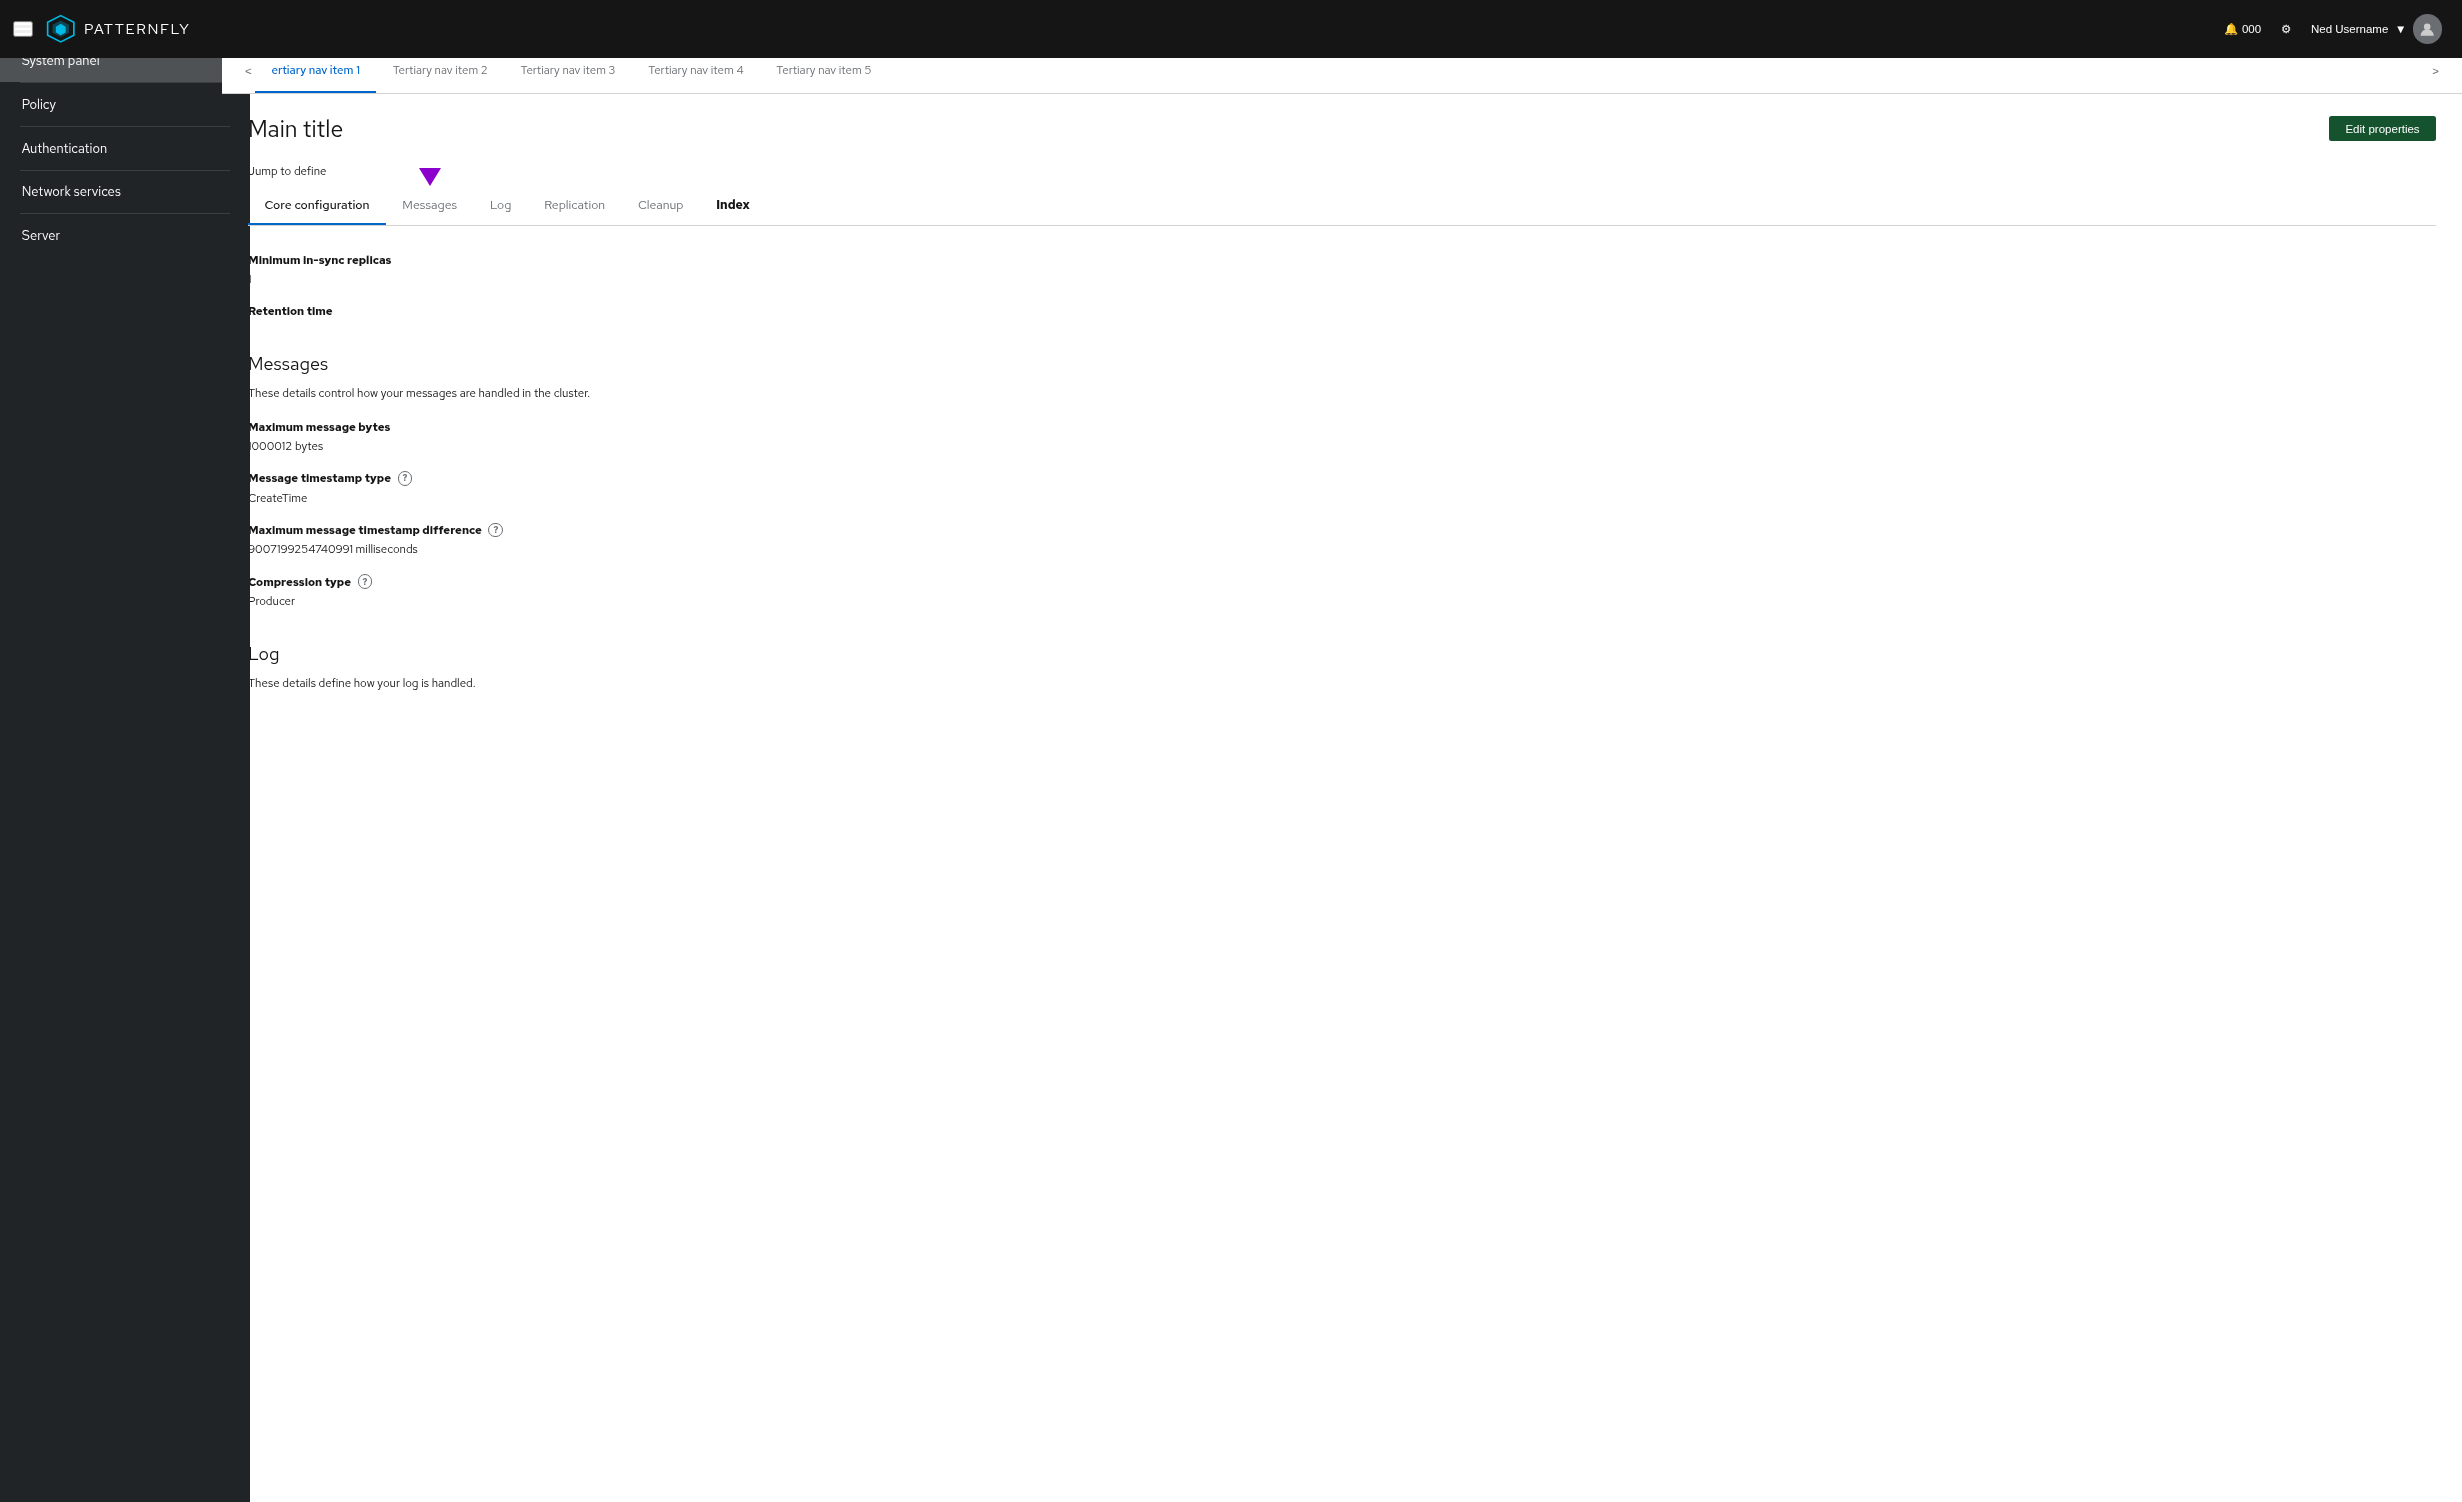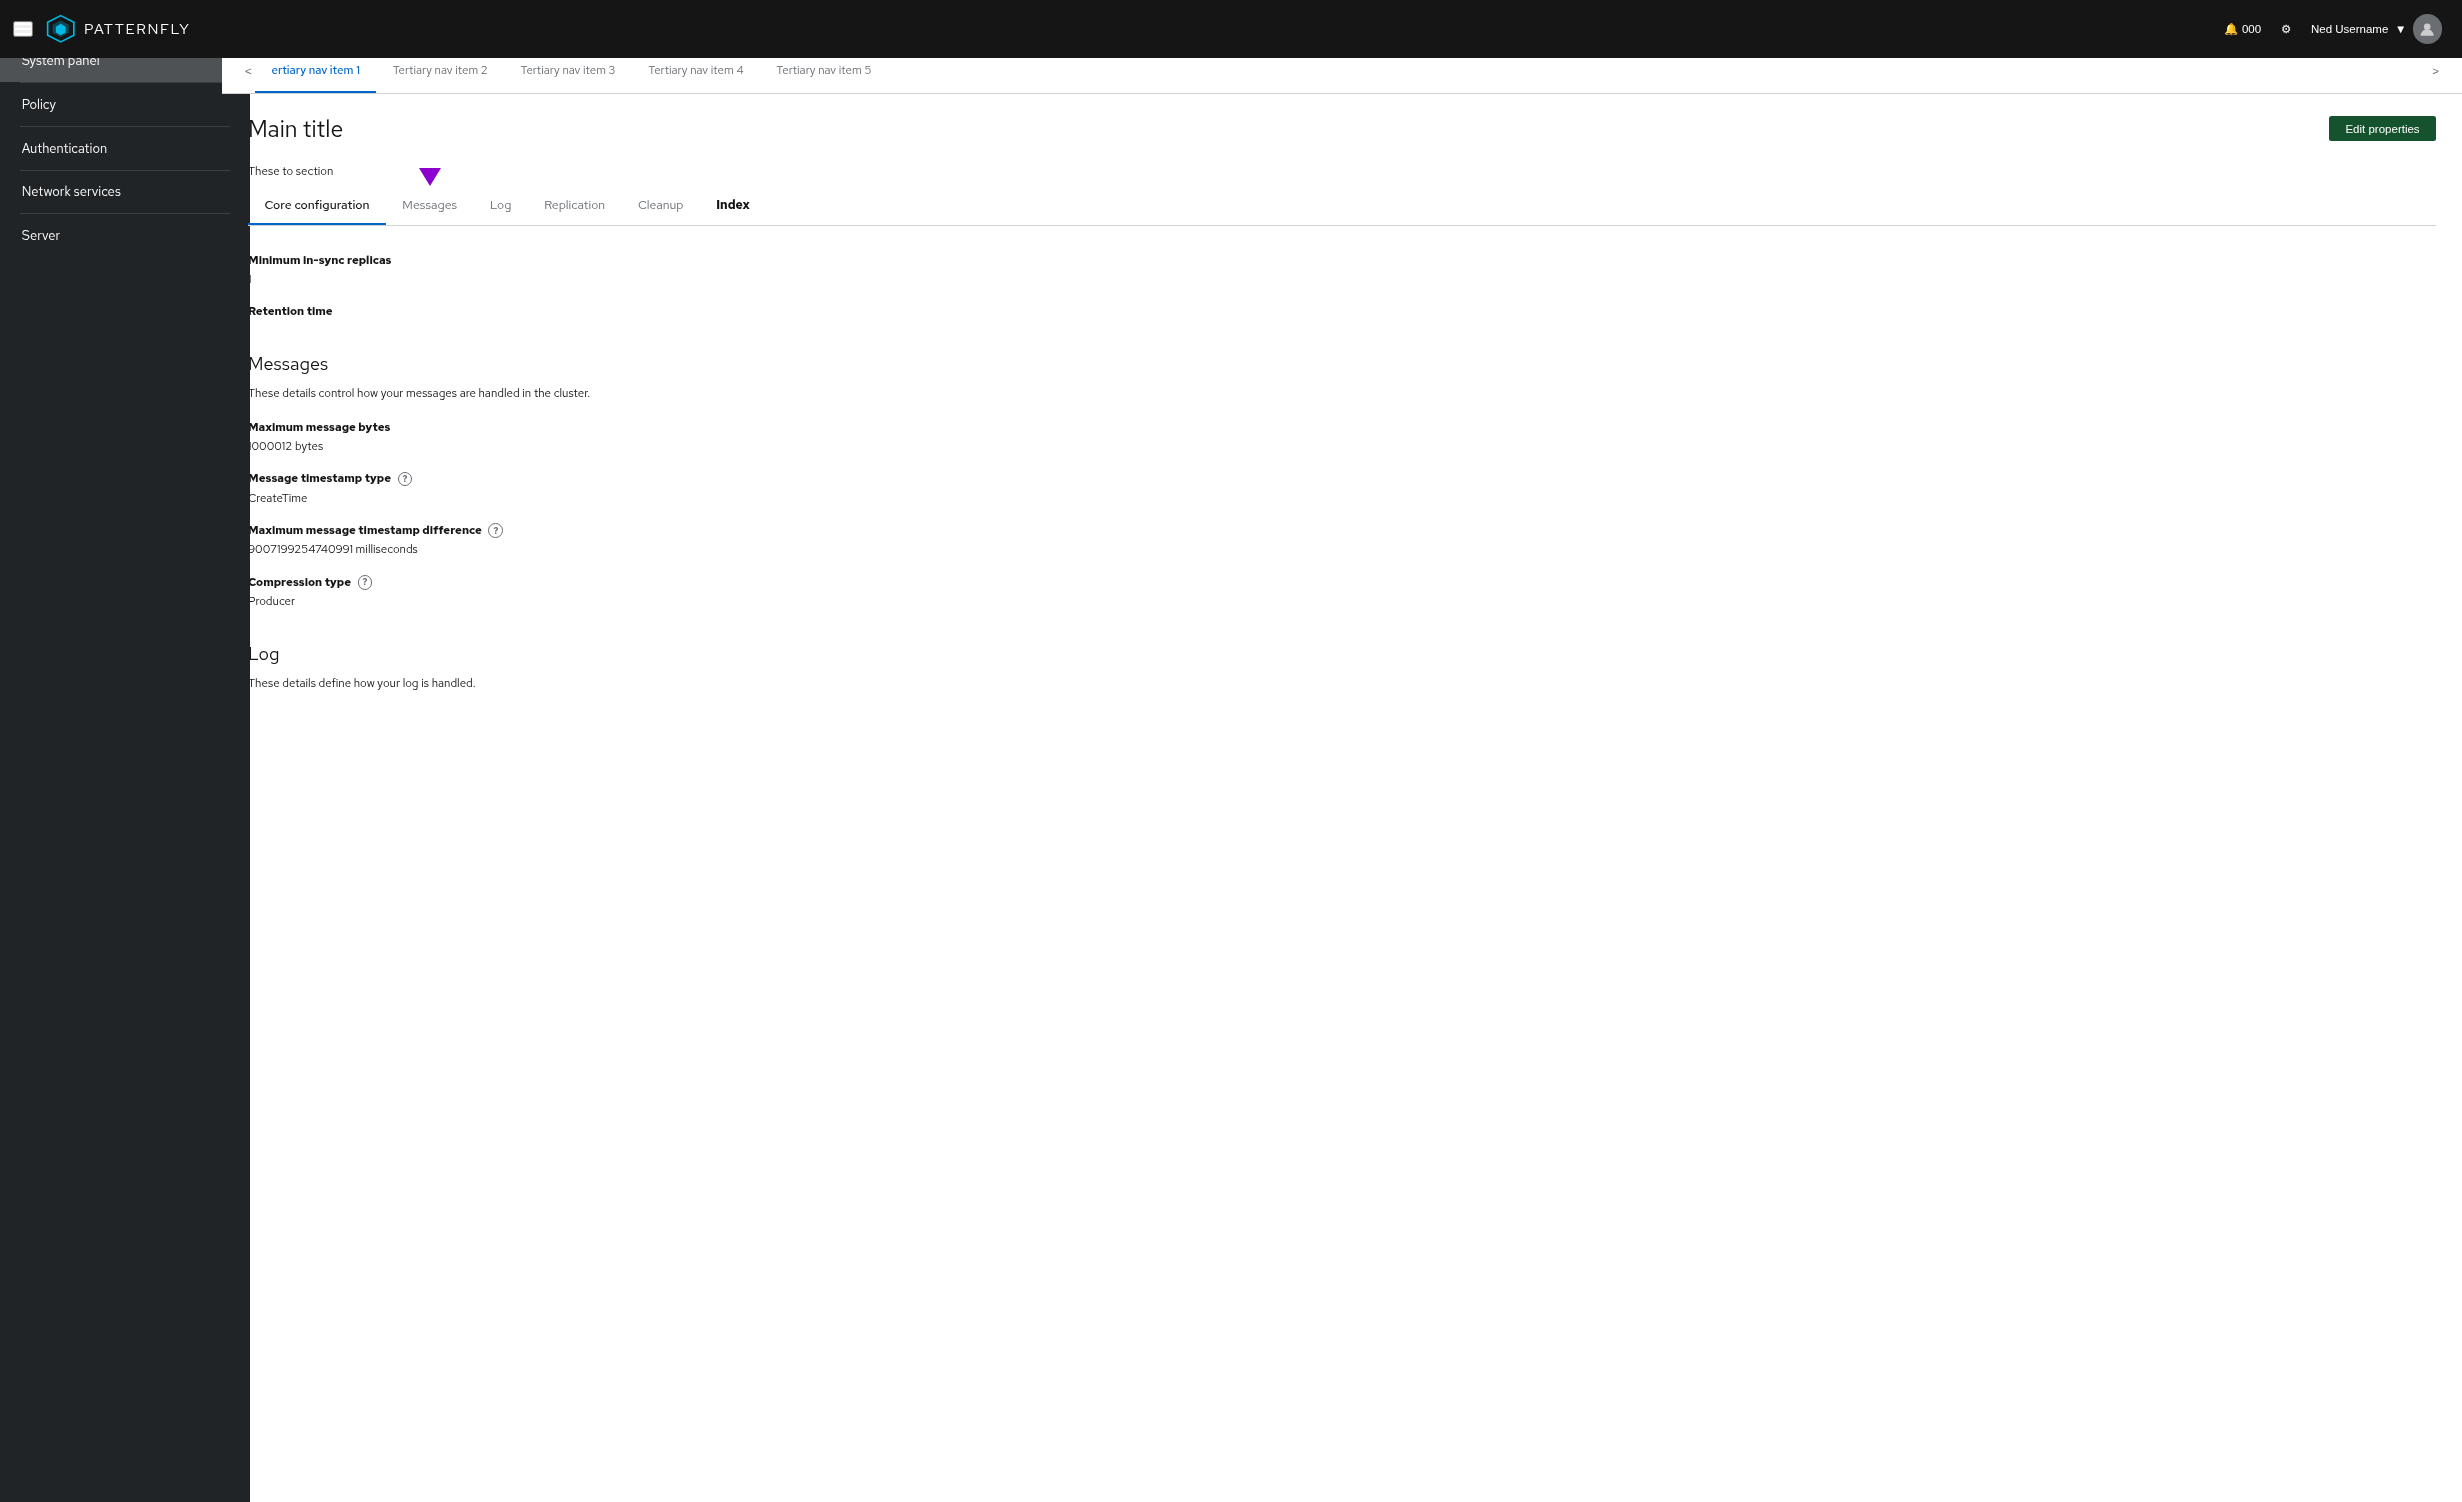--- a/index.html
+++ b/index.html
@@ -197,21 +197,21 @@
       max-width: 427px;
       line-height: 1.5;
     }
     .field-group { margin-bottom: 16.4px; }
     .field-label {
       font-size: 11.5px;
       font-weight: 700;
       color: #151515;
       margin-bottom: 3.3px;
       display: flex;
-      align-items: flex-end;
+      align-items: center;
       gap: 6.6px;
     }
     .field-value {
       font-size: 11.5px;
       color: #151515;
     }
     .help-icon {
       display: inline-flex;
       align-items: center;
       justify-content: center;
@@ -328,21 +328,21 @@
     </nav>
 
     <div class="page-content">
 
       <div class="page-header">
         <h1 class="page-title">Main title</h1>
         <button class="edit-btn">Edit properties</button>
       </div>
 
       <div class="jump-section">
-        <div class="jump-label">These to section</div>
+        <div class="jump-label">Jump to define</div>
         <div class="tabs">
           <div class="tab-item active" style="position:relative;">
             <span>Core configuration</span>
           </div>
           <div class="tab-item" style="position:relative;">
             
             <div class="tab-pointer" style="position:absolute; top:-18px; left:50%; transform:translateX(-50%);"></div>
             <span>Messages</span>
           </div>
           <div class="tab-item">

